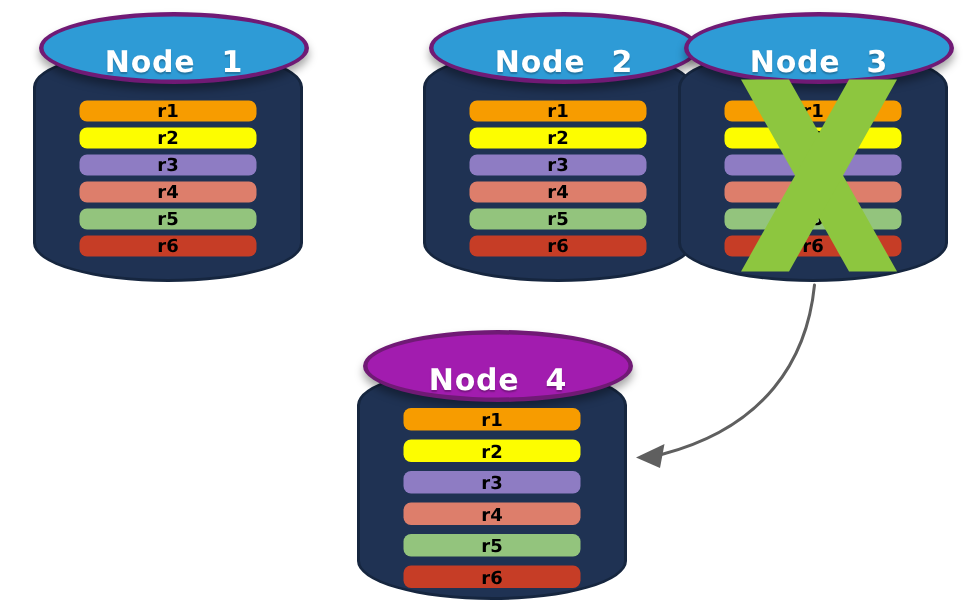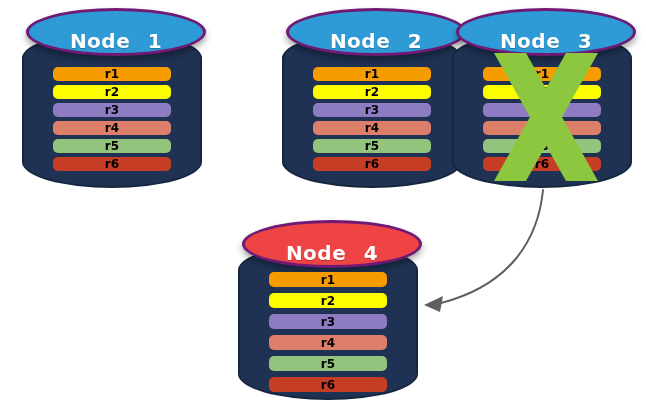--- a/index.html
+++ b/index.html
@@ -157,21 +157,21 @@
           <span class="bar-label">r5</span>
         </div>
       <div class="bar" style="background: rgb(198, 61, 38);">
           <span class="bar-label">r6</span>
         </div>
     </div>
   </div>
 
   <div class="node" style="left:238px; top:220px;">
     <div class="cyl-body" style="background: rgb(31, 50, 83);"></div>
-    <div class="cyl-top" style="background: #ef4444;">
+    <div class="cyl-top" style="background: #a21caf;">
       <span class="node-title">Node 4</span>
     </div>
     <div class="bars bars-bottom">
       <div class="bar" style="background: rgb(247, 156, 0);">
           <span class="bar-label">r1</span>
         </div>
       <div class="bar" style="background: rgb(253, 253, 0);">
           <span class="bar-label">r2</span>
         </div>
       <div class="bar" style="background: rgb(142, 124, 195);">

